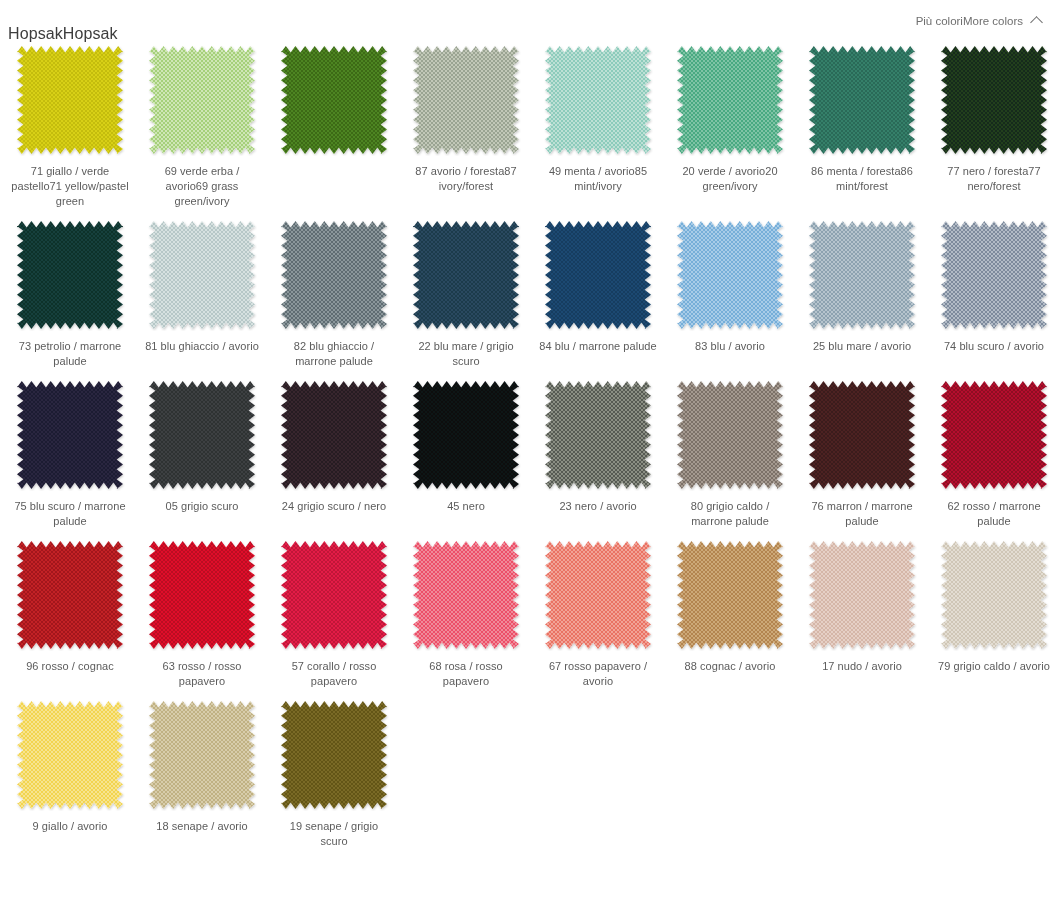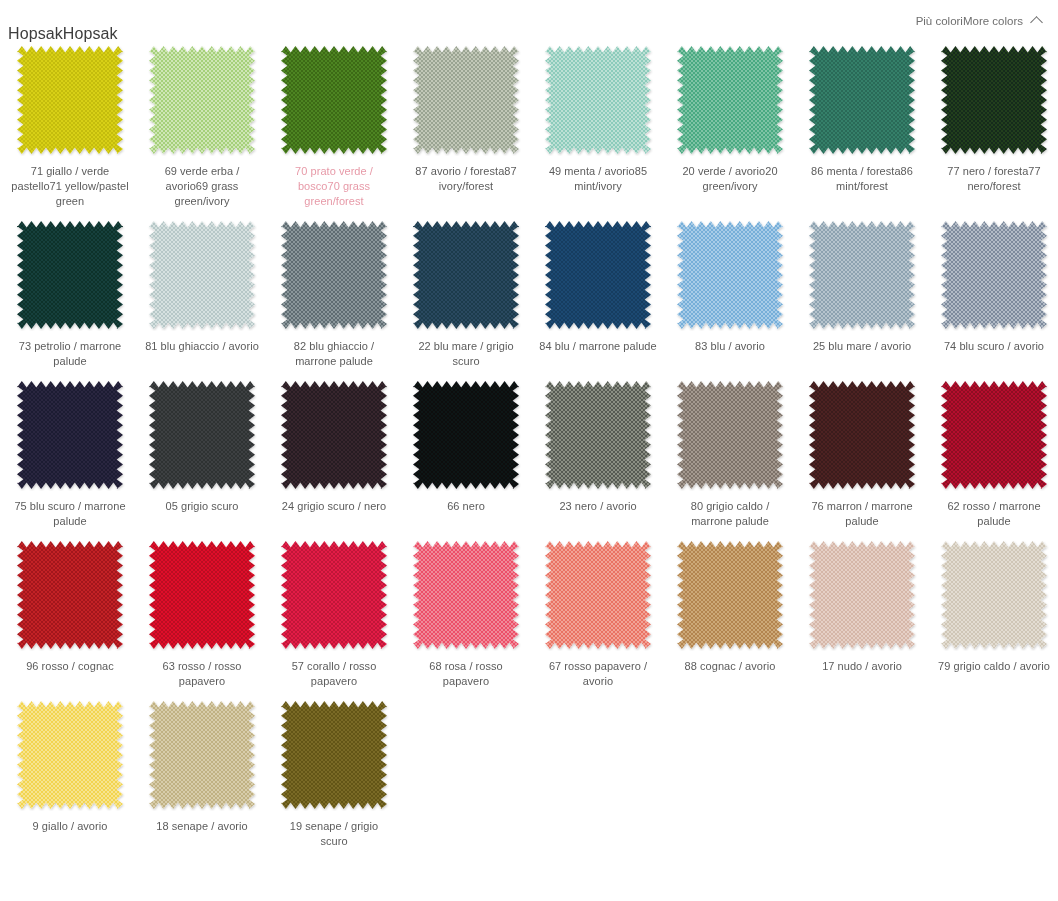--- a/index.html
+++ b/index.html
@@ -148,21 +148,20 @@
                 <rect x="0" y="0" width="2" height="2" fill="#3c6b15"></rect>
                 <rect x="2" y="2" width="2" height="2" fill="#3c6b15"></rect>
               </pattern>
               <filter id="shweave2" x="-20%" y="-20%" width="140%" height="140%">
                 <feDropShadow dx="0.6" dy="1.2" stdDeviation="1.1" flood-color="#000" flood-opacity="0.22"></feDropShadow>
               </filter>
             </defs>
             <path d="M0.00,6.40L4.82,0.00L9.64,6.40L14.45,0.00L19.27,6.40L24.09,0.00L28.91,6.40L33.73,0.00L38.55,6.40L43.36,0.00L48.18,6.40L53.00,0.00L57.82,6.40L62.64,0.00L67.45,6.40L72.27,0.00L77.09,6.40L81.91,0.00L86.73,6.40L91.55,0.00L96.36,6.40L101.18,0.00L106.00,6.40L106.00,4.91L99.60,9.82L106.00,14.73L99.60,19.64L106.00,24.55L99.60,29.45L106.00,34.36L99.60,39.27L106.00,44.18L99.60,49.09L106.00,54.00L99.60,58.91L106.00,63.82L99.60,68.73L106.00,73.64L99.60,78.55L106.00,83.45L99.60,88.36L106.00,93.27L99.60,98.18L106.00,103.09L99.60,108.00L101.18,108.00L96.36,101.60L91.55,108.00L86.73,101.60L81.91,108.00L77.09,101.60L72.27,108.00L67.45,101.60L62.64,108.00L57.82,101.60L53.00,108.00L48.18,101.60L43.36,108.00L38.55,101.60L33.73,108.00L28.91,101.60L24.09,108.00L19.27,101.60L14.45,108.00L9.64,101.60L4.82,108.00L0.00,101.60L0.00,103.09L6.40,98.18L0.00,93.27L6.40,88.36L0.00,83.45L6.40,78.55L0.00,73.64L6.40,68.73L0.00,63.82L6.40,58.91L0.00,54.00L6.40,49.09L0.00,44.18L6.40,39.27L0.00,34.36L6.40,29.45L0.00,24.55L6.40,19.64L0.00,14.73L6.40,9.82L0.00,4.91Z" transform="translate(2,2)" fill="url(#weave2)" filter="url(#shweave2)"></path>
           </svg>
         </div>
-        <div class="cell-label">70 prato verde / bosco70 grass green/forest</div>
       </div>
       <div class="cell">
         <div class="swatch-wrap">
           <svg viewBox="0 0 110 112">
             <defs>
               <pattern id="weave3" width="4" height="4" patternUnits="userSpaceOnUse">
                 <rect width="4" height="4" fill="#9aa492"></rect>
                 <rect x="0" y="0" width="2" height="2" fill="#c2c8b8"></rect>
                 <rect x="2" y="2" width="2" height="2" fill="#c2c8b8"></rect>
               </pattern>
@@ -458,21 +457,21 @@
                 <rect x="0" y="0" width="2" height="2" fill="#080a0e"></rect>
                 <rect x="2" y="2" width="2" height="2" fill="#080a0e"></rect>
               </pattern>
               <filter id="shweave19" x="-20%" y="-20%" width="140%" height="140%">
                 <feDropShadow dx="0.6" dy="1.2" stdDeviation="1.1" flood-color="#000" flood-opacity="0.22"></feDropShadow>
               </filter>
             </defs>
             <path d="M0.00,6.40L4.82,0.00L9.64,6.40L14.45,0.00L19.27,6.40L24.09,0.00L28.91,6.40L33.73,0.00L38.55,6.40L43.36,0.00L48.18,6.40L53.00,0.00L57.82,6.40L62.64,0.00L67.45,6.40L72.27,0.00L77.09,6.40L81.91,0.00L86.73,6.40L91.55,0.00L96.36,6.40L101.18,0.00L106.00,6.40L106.00,4.91L99.60,9.82L106.00,14.73L99.60,19.64L106.00,24.55L99.60,29.45L106.00,34.36L99.60,39.27L106.00,44.18L99.60,49.09L106.00,54.00L99.60,58.91L106.00,63.82L99.60,68.73L106.00,73.64L99.60,78.55L106.00,83.45L99.60,88.36L106.00,93.27L99.60,98.18L106.00,103.09L99.60,108.00L101.18,108.00L96.36,101.60L91.55,108.00L86.73,101.60L81.91,108.00L77.09,101.60L72.27,108.00L67.45,101.60L62.64,108.00L57.82,101.60L53.00,108.00L48.18,101.60L43.36,108.00L38.55,101.60L33.73,108.00L28.91,101.60L24.09,108.00L19.27,101.60L14.45,108.00L9.64,101.60L4.82,108.00L0.00,101.60L0.00,103.09L6.40,98.18L0.00,93.27L6.40,88.36L0.00,83.45L6.40,78.55L0.00,73.64L6.40,68.73L0.00,63.82L6.40,58.91L0.00,54.00L6.40,49.09L0.00,44.18L6.40,39.27L0.00,34.36L6.40,29.45L0.00,24.55L6.40,19.64L0.00,14.73L6.40,9.82L0.00,4.91Z" transform="translate(2,2)" fill="url(#weave19)" filter="url(#shweave19)"></path>
           </svg>
         </div>
-        <div class="cell-label">66 nero</div>
+        <div class="cell-label">45 nero</div>
       </div>
       <div class="cell">
         <div class="swatch-wrap">
           <svg viewBox="0 0 110 112">
             <defs>
               <pattern id="weave20" width="4" height="4" patternUnits="userSpaceOnUse">
                 <rect width="4" height="4" fill="#565a52"></rect>
                 <rect x="0" y="0" width="2" height="2" fill="#8b8f84"></rect>
                 <rect x="2" y="2" width="2" height="2" fill="#8b8f84"></rect>
               </pattern>

